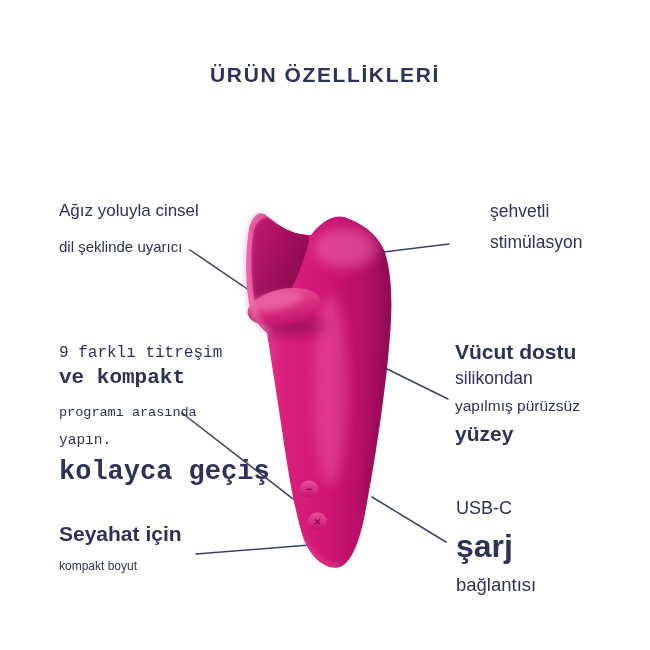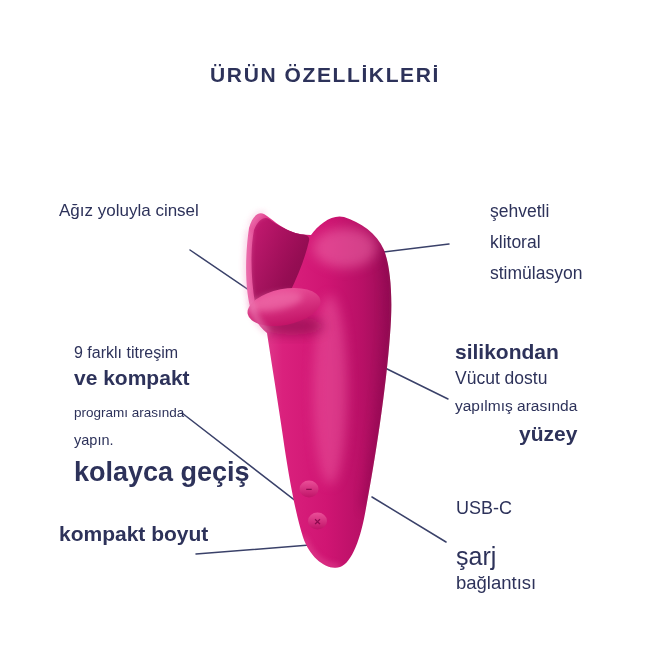--- a/index.html
+++ b/index.html
@@ -13,44 +13,44 @@
   }
   .art{ position:absolute; left:0; top:0; }
   .co{ position:absolute; z-index:2; }
   .ln{ font-weight:500; color:#2d325a; white-space:nowrap; line-height:1.15; }
 
   #co-l1{ left:59px; top:201px; }
   #co-l1 .ln:nth-child(1){ font-size:17px; margin-bottom:17px; }
   #co-l1 .ln:nth-child(2){ font-size:15px; margin-bottom:10px; }
   #co-l1 .ln:nth-child(3){ font-size:17px; }
 
-  #co-l2{ left:74px; top:344px; }
+  #co-l2{ left:59px; top:344px;font-family:Liberation Mono, monospace; }
   #co-l2 .ln:nth-child(1){ font-size:16px; }
   #co-l2 .ln:nth-child(2){ font-size:21px; font-weight:600; margin-top:4px; }
   #co-l2 .ln:nth-child(3){ font-size:13.5px; margin-top:14px; }
   #co-l2 .ln:nth-child(4){ font-size:14.5px; margin-top:12px; }
   #co-l2 .ln:nth-child(5){ font-size:27px; font-weight:600; margin-top:8px; }
 
   #co-l3{ left:59px; top:522px; }
   #co-l3 .ln:nth-child(1){ font-size:21px; font-weight:600; }
   #co-l3 .ln:nth-child(2){ font-size:12px; margin-top:14px; }
 
   #co-r1{ left:456px; top:201px;margin-left:34px; }
   #co-r1 .ln{ font-size:17.5px; margin-bottom:11px; }
 
   #co-r2{ left:455px; top:340px; }
   #co-r2 .ln:nth-child(1){ font-size:21px; font-weight:600; }
   #co-r2 .ln:nth-child(2){ font-size:17.5px; margin-top:4px; }
   #co-r2 .ln:nth-child(3){ font-size:15.5px; margin-top:9px; }
-  #co-r2 .ln:nth-child(4){ font-size:21px; font-weight:600; margin-top:7px;text-align:right; }
+  #co-r2 .ln:nth-child(4){ font-size:21px; font-weight:600; margin-top:7px; }
 
   #co-r3{ left:456px; top:498px; }
   #co-r3 .ln:nth-child(1){ font-size:18px; }
-  #co-r3 .ln:nth-child(2){ font-size:25px; font-weight:400; margin-top:23px; }
-  #co-r3 .ln:nth-child(3){ font-size:18.5px; margin-top:2px; }
+  #co-r3 .ln:nth-child(2){ font-size:32px; font-weight:700; margin-top:9px; }
+  #co-r3 .ln:nth-child(3){ font-size:18.5px; margin-top:10px; }
 </style>
 </head>
 <body>
 
 <div class="canvas">
 
   <div class="title">ÜRÜN ÖZELLİKLERİ</div>
 
   <svg class="art" width="650" height="650" viewBox="0 0 650 650">
     <defs>
@@ -137,44 +137,45 @@
     <g>
       <ellipse cx="309" cy="489" rx="9.5" ry="8.5" fill="url(#btnGrad)"></ellipse>
       <text x="309" y="493" text-anchor="middle" font-size="11" font-weight="bold" fill="#8c0a4e" font-family="Liberation Sans, sans-serif">−</text>
       <ellipse cx="317.5" cy="521" rx="9.5" ry="8.5" fill="url(#btnGrad)"></ellipse>
       <text x="317.5" y="525" text-anchor="middle" font-size="9" font-weight="bold" fill="#8c0a4e" font-family="Liberation Sans, sans-serif">✕</text>
     </g>
   </svg>
 
   <div class="co" id="co-l1">
     <div class="ln">Ağız yoluyla cinsel</div>
+    <div class="ln">dil şeklinde uyarıcı</div>
   </div>
 
   <div class="co" id="co-l2">
     <div class="ln">9 farklı titreşim</div>
     <div class="ln">ve kompakt</div>
     <div class="ln">programı arasında</div>
     <div class="ln">yapın.</div>
     <div class="ln">kolayca geçiş</div>
   </div>
 
   <div class="co" id="co-l3">
+    <div class="ln">Seyahat için</div>
     <div class="ln">kompakt boyut</div>
   </div>
 
   <div class="co" id="co-r1">
     <div class="ln">şehvetli</div>
-    <div class="ln">klitoral</div>
     <div class="ln">stimülasyon</div>
   </div>
 
   <div class="co" id="co-r2">
+    <div class="ln">Vücut dostu</div>
     <div class="ln">silikondan</div>
-    <div class="ln">Vücut dostu</div>
-    <div class="ln">yapılmış arasında</div>
+    <div class="ln">yapılmış pürüzsüz</div>
     <div class="ln">yüzey</div>
   </div>
 
   <div class="co" id="co-r3">
     <div class="ln">USB-C</div>
     <div class="ln">şarj</div>
     <div class="ln">bağlantısı</div>
   </div>
 
 </div>

